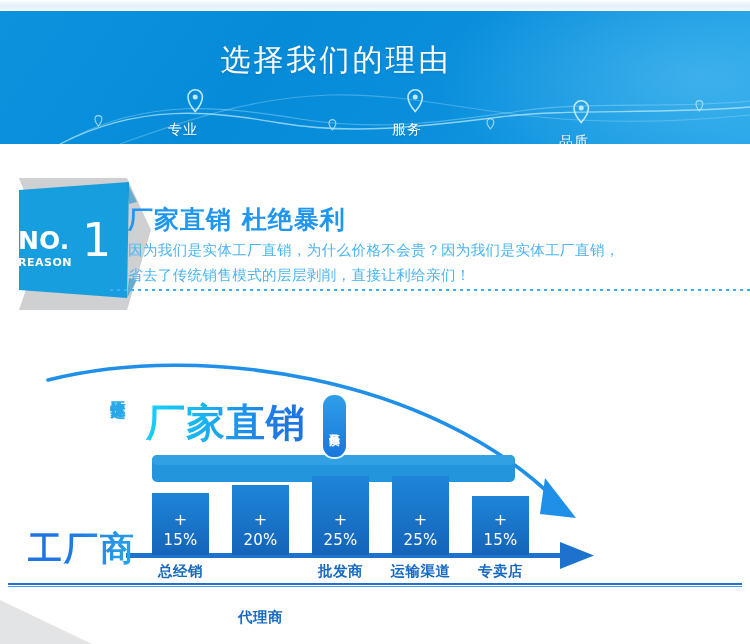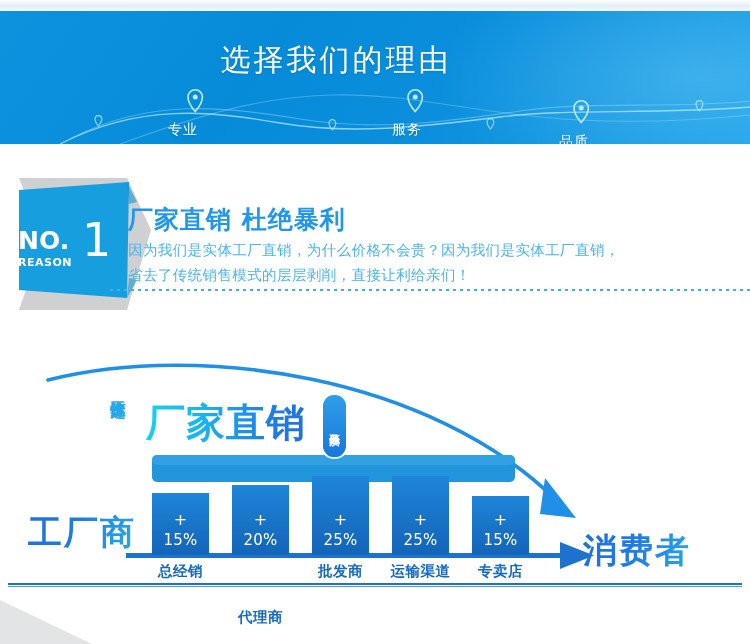--- a/index.html
+++ b/index.html
@@ -103,21 +103,21 @@
     box-shadow:0 0 0 2px rgba(255,255,255,.85);
     display:flex; align-items:center; justify-content:center;
   }
   .pzbadge span {
     writing-mode:vertical-rl; text-orientation:upright;
     color:#ffffff; font-size:10.5px; font-weight:700; line-height:11px;
     letter-spacing:0;
   }
 
   .factory {
-    position:absolute; left:28px; top:160px;
+    position:absolute; left:28px; top:176px;
     font-size:34px; font-weight:700; letter-spacing:2px;
     background:linear-gradient(105deg,#1f6fe0 0%,#1e7ae4 40%,#29a8e8 100%);
     -webkit-background-clip:text; background-clip:text;
     color:transparent; -webkit-text-fill-color:transparent;
     white-space:nowrap;
   }
   .consumer {
     position:absolute; left:583px; top:178px;
     font-size:34px; font-weight:700; letter-spacing:2px;
     background:linear-gradient(105deg,#1f6fe0 0%,#1e7ae4 45%,#29a8e8 100%);
@@ -245,21 +245,20 @@
     <div class="vtext">打造性价比之王</div>
 
     <div class="zhixiao">厂家直销</div>
 
     <div class="pzbadge">
       <span>品质保证</span>
     </div>
 
     <div class="factory">工厂商</div>
 
-    <div class="consumer">消费者</div>
 
     <div class="bar" style="left:152px; top:143px; width:57px; height:62px;">
       <div class="plus">+</div>
       <div class="pct">15%</div>
     </div>
     <div class="bar" style="left:232px; top:135px; width:57px; height:70px;">
       <div class="plus">+</div>
       <div class="pct">20%</div>
     </div>
     <div class="bar" style="left:312px; top:126px; width:57px; height:79px;">

